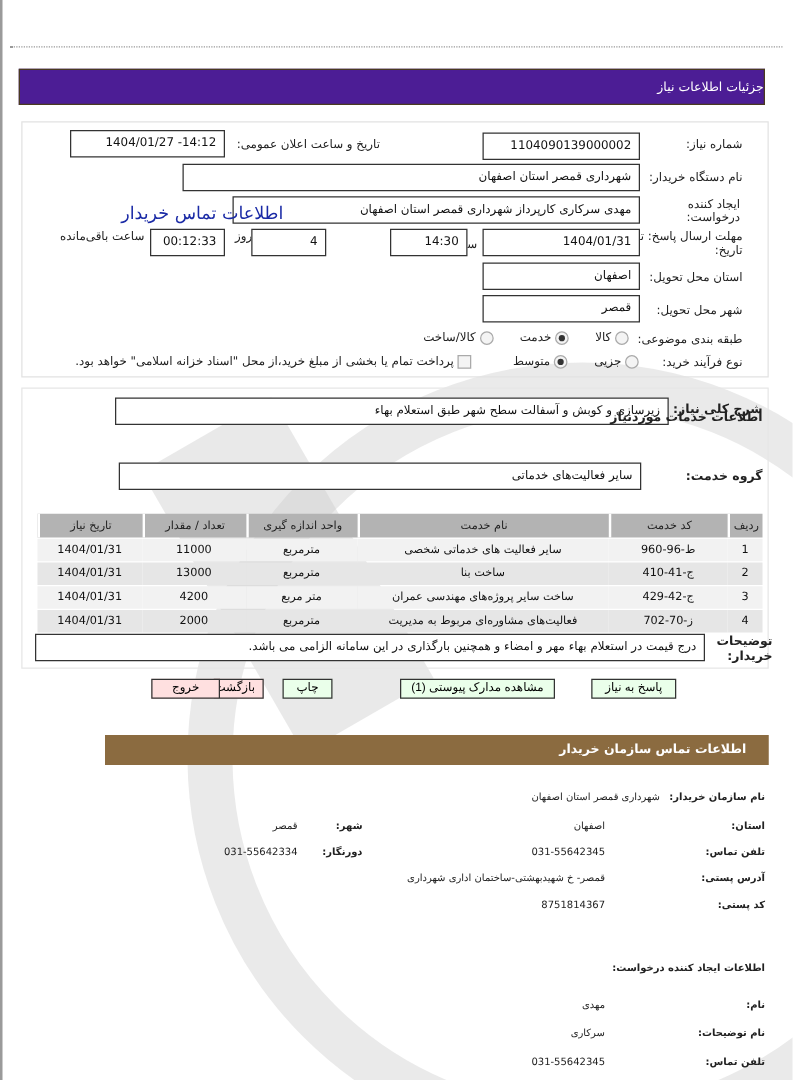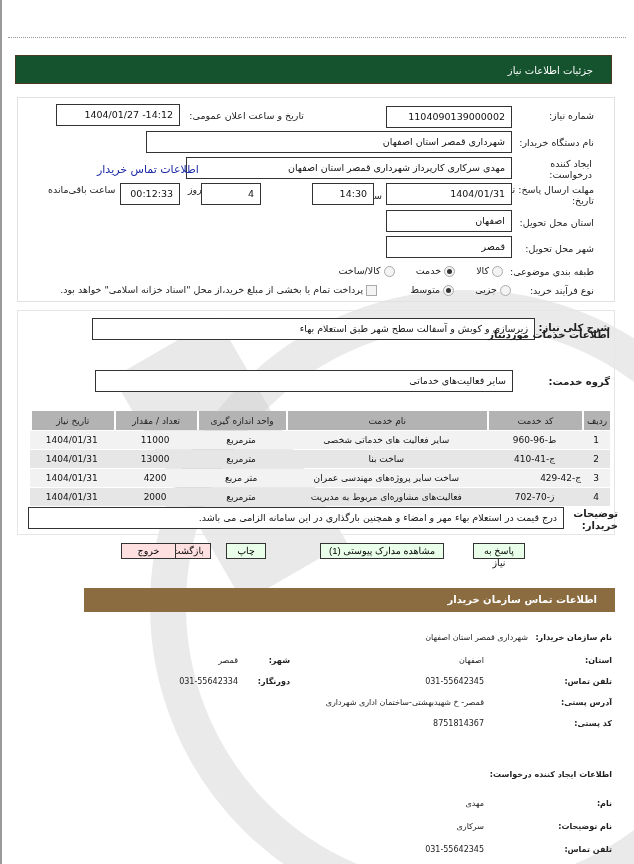--- a/index.html
+++ b/index.html
@@ -1,26 +1,26 @@
 <!DOCTYPE html>
 <html><head>
 <meta charset="utf-8">
 <style>
   html,body{margin:0;padding:0;background:#fff;}
   body{width:634px;height:864px;position:relative;overflow:hidden;font-family:"DejaVu Sans","Liberation Sans",sans-serif;font-size:9px;color:#111;direction:rtl;}
   .left-rule{position:absolute;left:0;top:0;width:2px;height:864px;background:#9a9a9a;}
   .top-rule{position:absolute;left:8px;right:8px;top:37px;border-top:1px dotted #999;}
   .watermark{position:absolute;left:150px;top:290px;width:560px;height:560px;border-radius:50%;border:36px solid #d8d8d8;opacity:.55;pointer-events:none;}
   .wm2{position:absolute;left:170px;top:330px;width:120px;height:260px;background:#cfcfcf;opacity:.45;transform:rotate(-30deg);pointer-events:none;}
-  .header-bar{position:absolute;left:15px;top:55px;width:597px;height:29px;background:#14532d;border:1px solid #4a3a20;box-sizing:border-box;color:#fff;font-size:10px;line-height:29px;padding-right:18px;}
+  .header-bar{position:absolute;left:15px;top:55px;width:597px;height:29px;background:#4c1d95;border:1px solid #4a3a20;box-sizing:border-box;color:#fff;font-size:10px;line-height:29px;}
   .panel{position:absolute;left:17px;top:97px;width:598px;height:205px;border:1px solid #e2e2e2;box-sizing:border-box;background:transparent;}
   .lbl{position:absolute;font-size:9.5px;color:#222;white-space:nowrap;}
   .box{position:absolute;border:1px solid #333;background:#fff;box-sizing:border-box;font-size:9.5px;line-height:20px;padding:0 6px;white-space:nowrap;overflow:hidden;}
   .ltr{direction:ltr;text-align:right;}
-  .link{position:absolute;color:#1a2aa6;font-size:11px;white-space:nowrap;}
+  .link{position:absolute;color:#1a2aa6;font-size:14px;white-space:nowrap;}
   .radio{display:inline-block;width:9px;height:9px;border-radius:50%;border:1px solid #aaa;background:#f4f4f4;vertical-align:middle;margin:0 3px;position:relative;}
   .radio.on::after{content:"";position:absolute;left:2px;top:2px;width:5px;height:5px;border-radius:50%;background:#333;}
   .check{display:inline-block;width:9px;height:9px;border:1px solid #aaa;background:#f4f4f4;vertical-align:middle;margin:0 3px;}
   .panel2{position:absolute;left:17px;top:310px;width:598px;height:225px;border:1px solid #e6e6e6;box-sizing:border-box;}
   .bold{font-weight:bold;}
   table.svc{position:absolute;left:30px;top:410px;width:580px;border-collapse:separate;border-spacing:0 1px;font-size:9px;}
   table.svc th{background:#b3b3b3;color:#222;font-weight:normal;height:17px;border-left:2px solid #fff;}
   table.svc td{height:16px;text-align:center;background:#f2f2f2;}
   table.svc tr:nth-child(even) td{background:#e6e6e6;}
   .btn{position:absolute;top:543px;height:16px;border:1px solid #333;box-sizing:border-box;font-size:9.5px;line-height:12px;text-align:center;}
@@ -118,41 +118,41 @@
     <tr>
       <td>2</td>
       <td class="ltr" style="text-align:center;">ج-41-410</td>
       <td>ساخت بنا</td>
       <td>مترمربع</td>
       <td>13000</td>
       <td>1404/01/31</td>
     </tr>
     <tr>
       <td>3</td>
-      <td class="ltr" style="text-align:right;">ج-42-429</td>
+      <td class="ltr" style="text-align:center;">ج-42-429</td>
       <td>ساخت سایر پروژه‌های مهندسی عمران</td>
       <td>متر مربع</td>
       <td>4200</td>
       <td>1404/01/31</td>
     </tr>
     <tr>
       <td>4</td>
       <td class="ltr" style="text-align:center;">ز-70-702</td>
       <td>فعالیت‌های مشاوره‌ای مربوط به مدیریت</td>
       <td>مترمربع</td>
       <td>2000</td>
       <td>1404/01/31</td>
     </tr>
   </tbody>
 </table>
 
 <span class="lbl bold" style="right:16px;top:508px;font-size:10px;white-space:normal;width:40px;line-height:12px;">توضیحات خریدار:</span>
 <div class="box" style="left:28px;top:507px;width:536px;">درج قیمت در استعلام بهاء مهر و امضاء و همچنین بارگذاری در این سامانه الزامی می باشد.</div>
 
-<button class="btn green" style="left:473px;width:52px;">پاسخ به نیاز</button>
+<button class="btn green" style="left:473px;width:68px;">پاسخ به نیاز</button>
 <button class="btn green" style="left:320px;width:124px;">مشاهده مدارک پیوستی (1)</button>
 <button class="btn green" style="left:226px;width:40px;">چاپ</button>
 <button class="btn red" style="left:171px;width:40px;">بازگشت</button>
 <button class="btn red" style="left:121px;width:55px;">خروج</button>
 
 <div class="bar2">
   <span>اطلاعات تماس سازمان خریدار</span>
 </div>
 
 <span class="ct b" style="right:22px;top:633px;">نام سازمان خریدار:</span>

